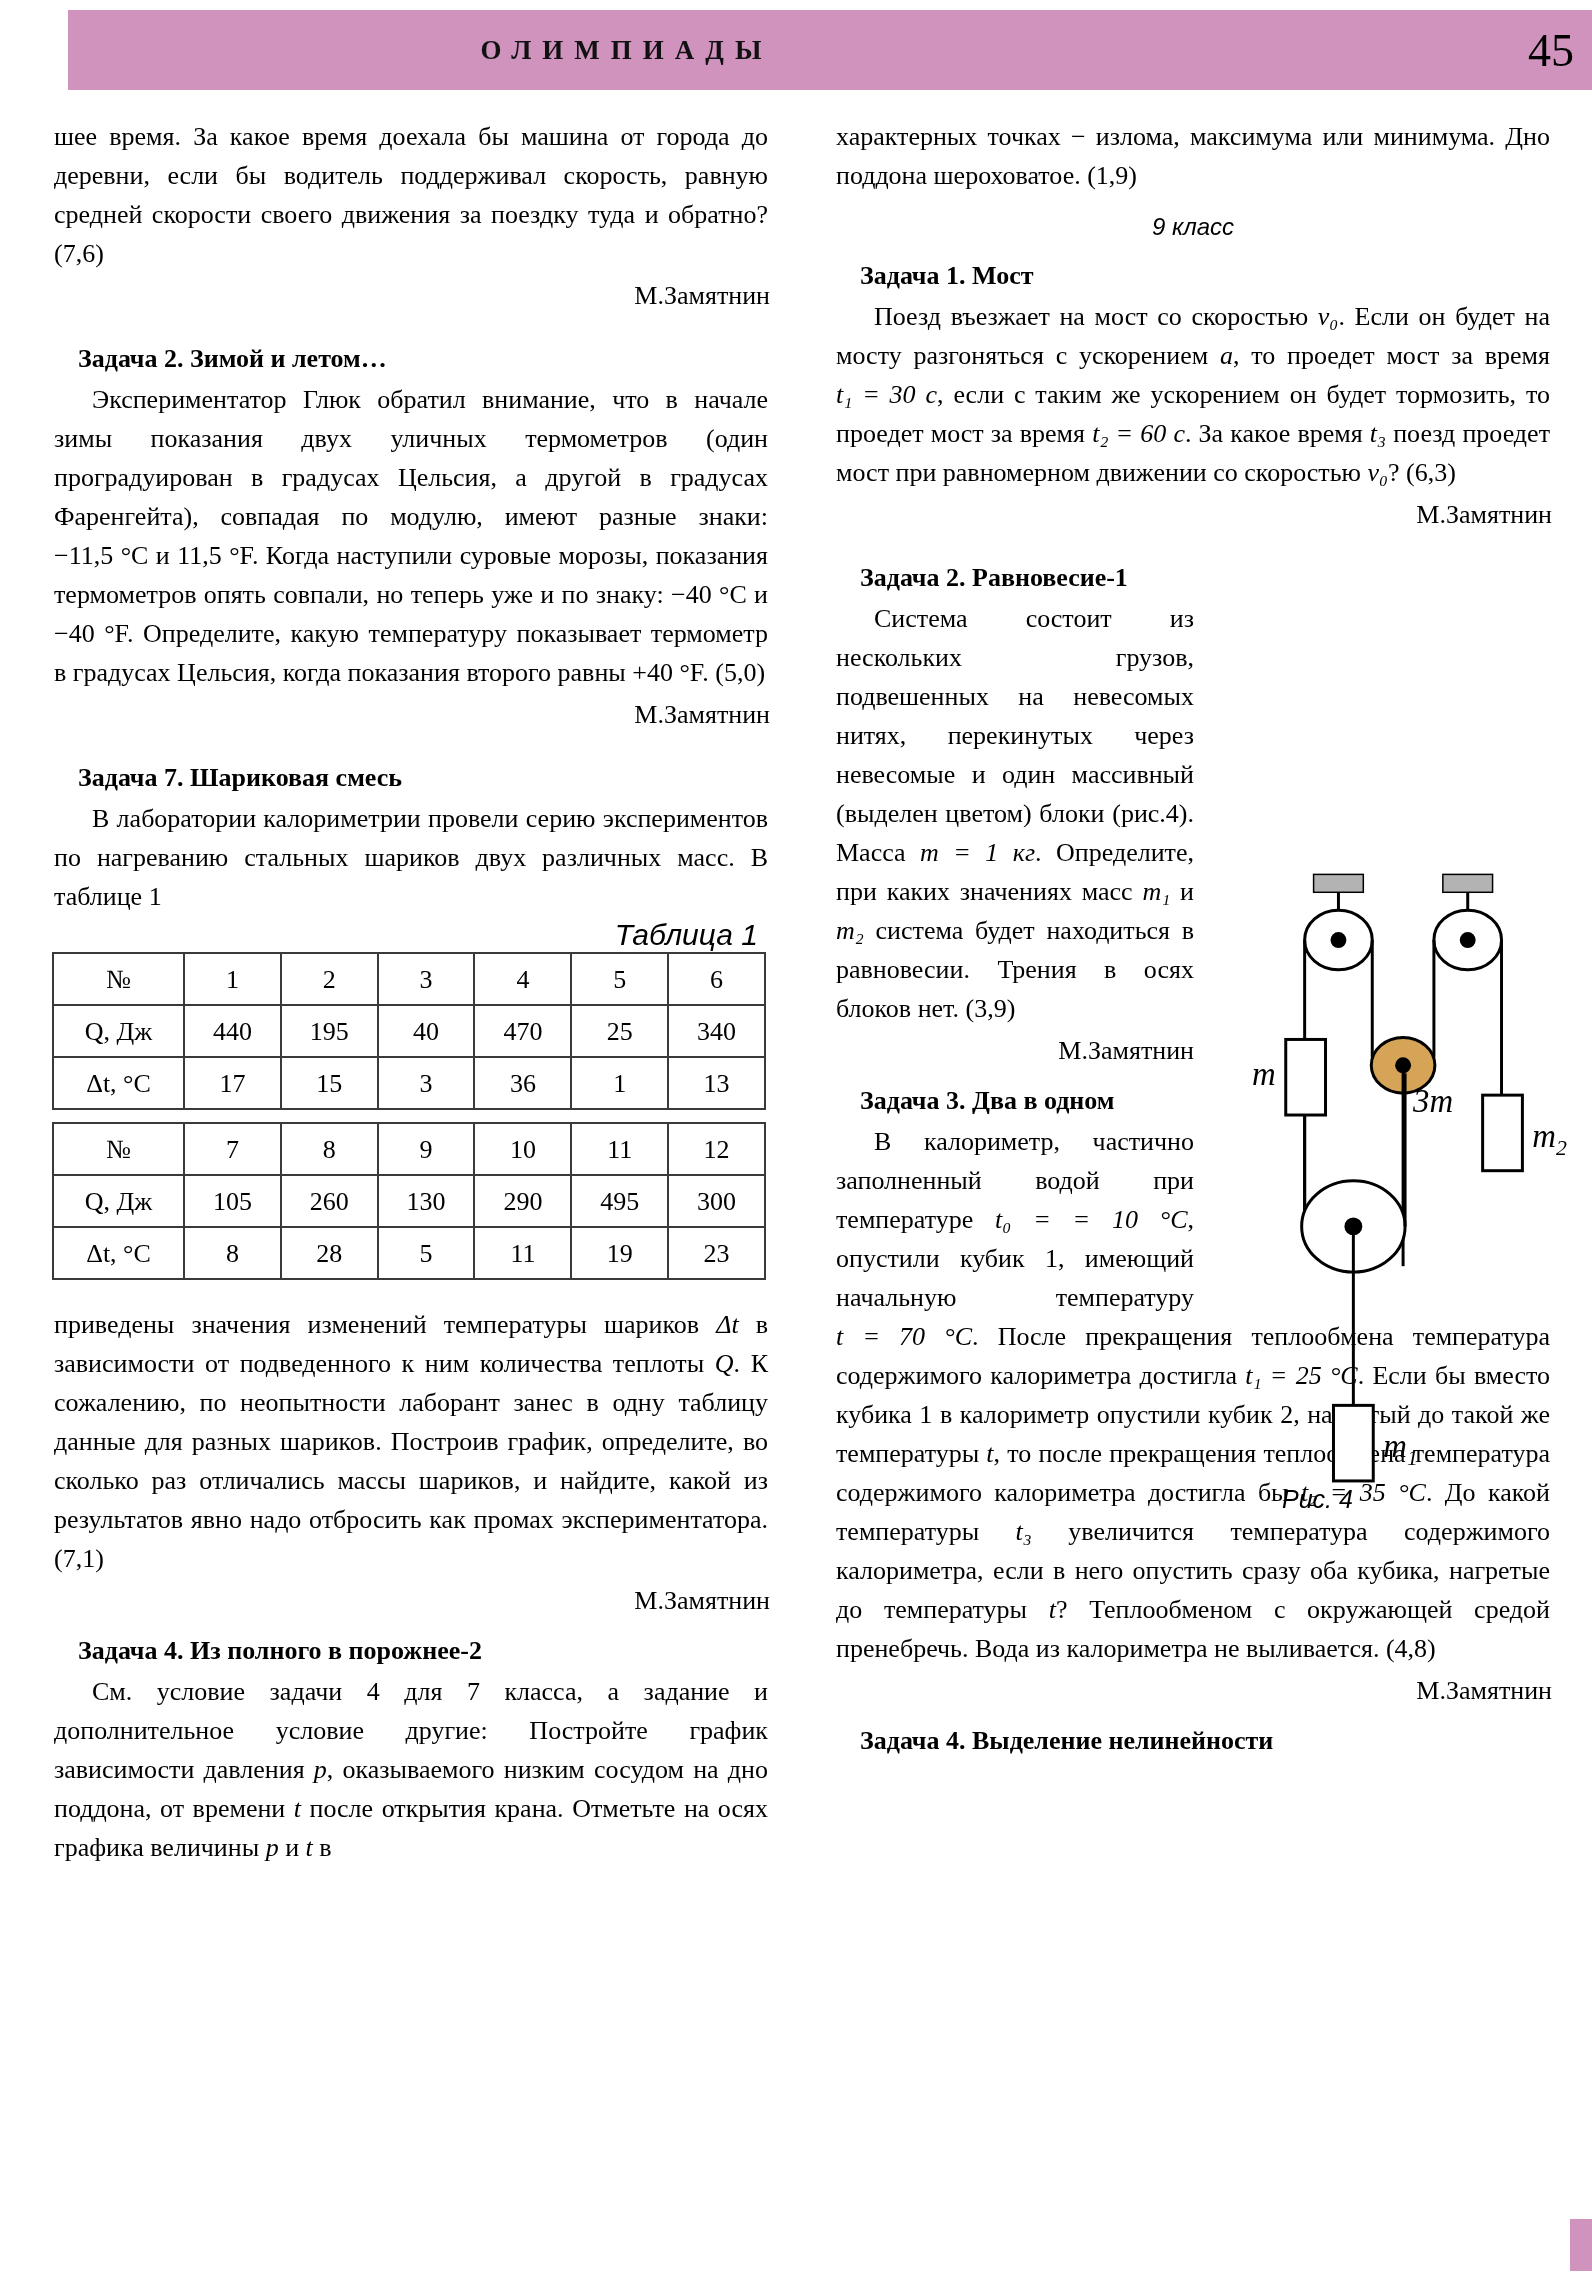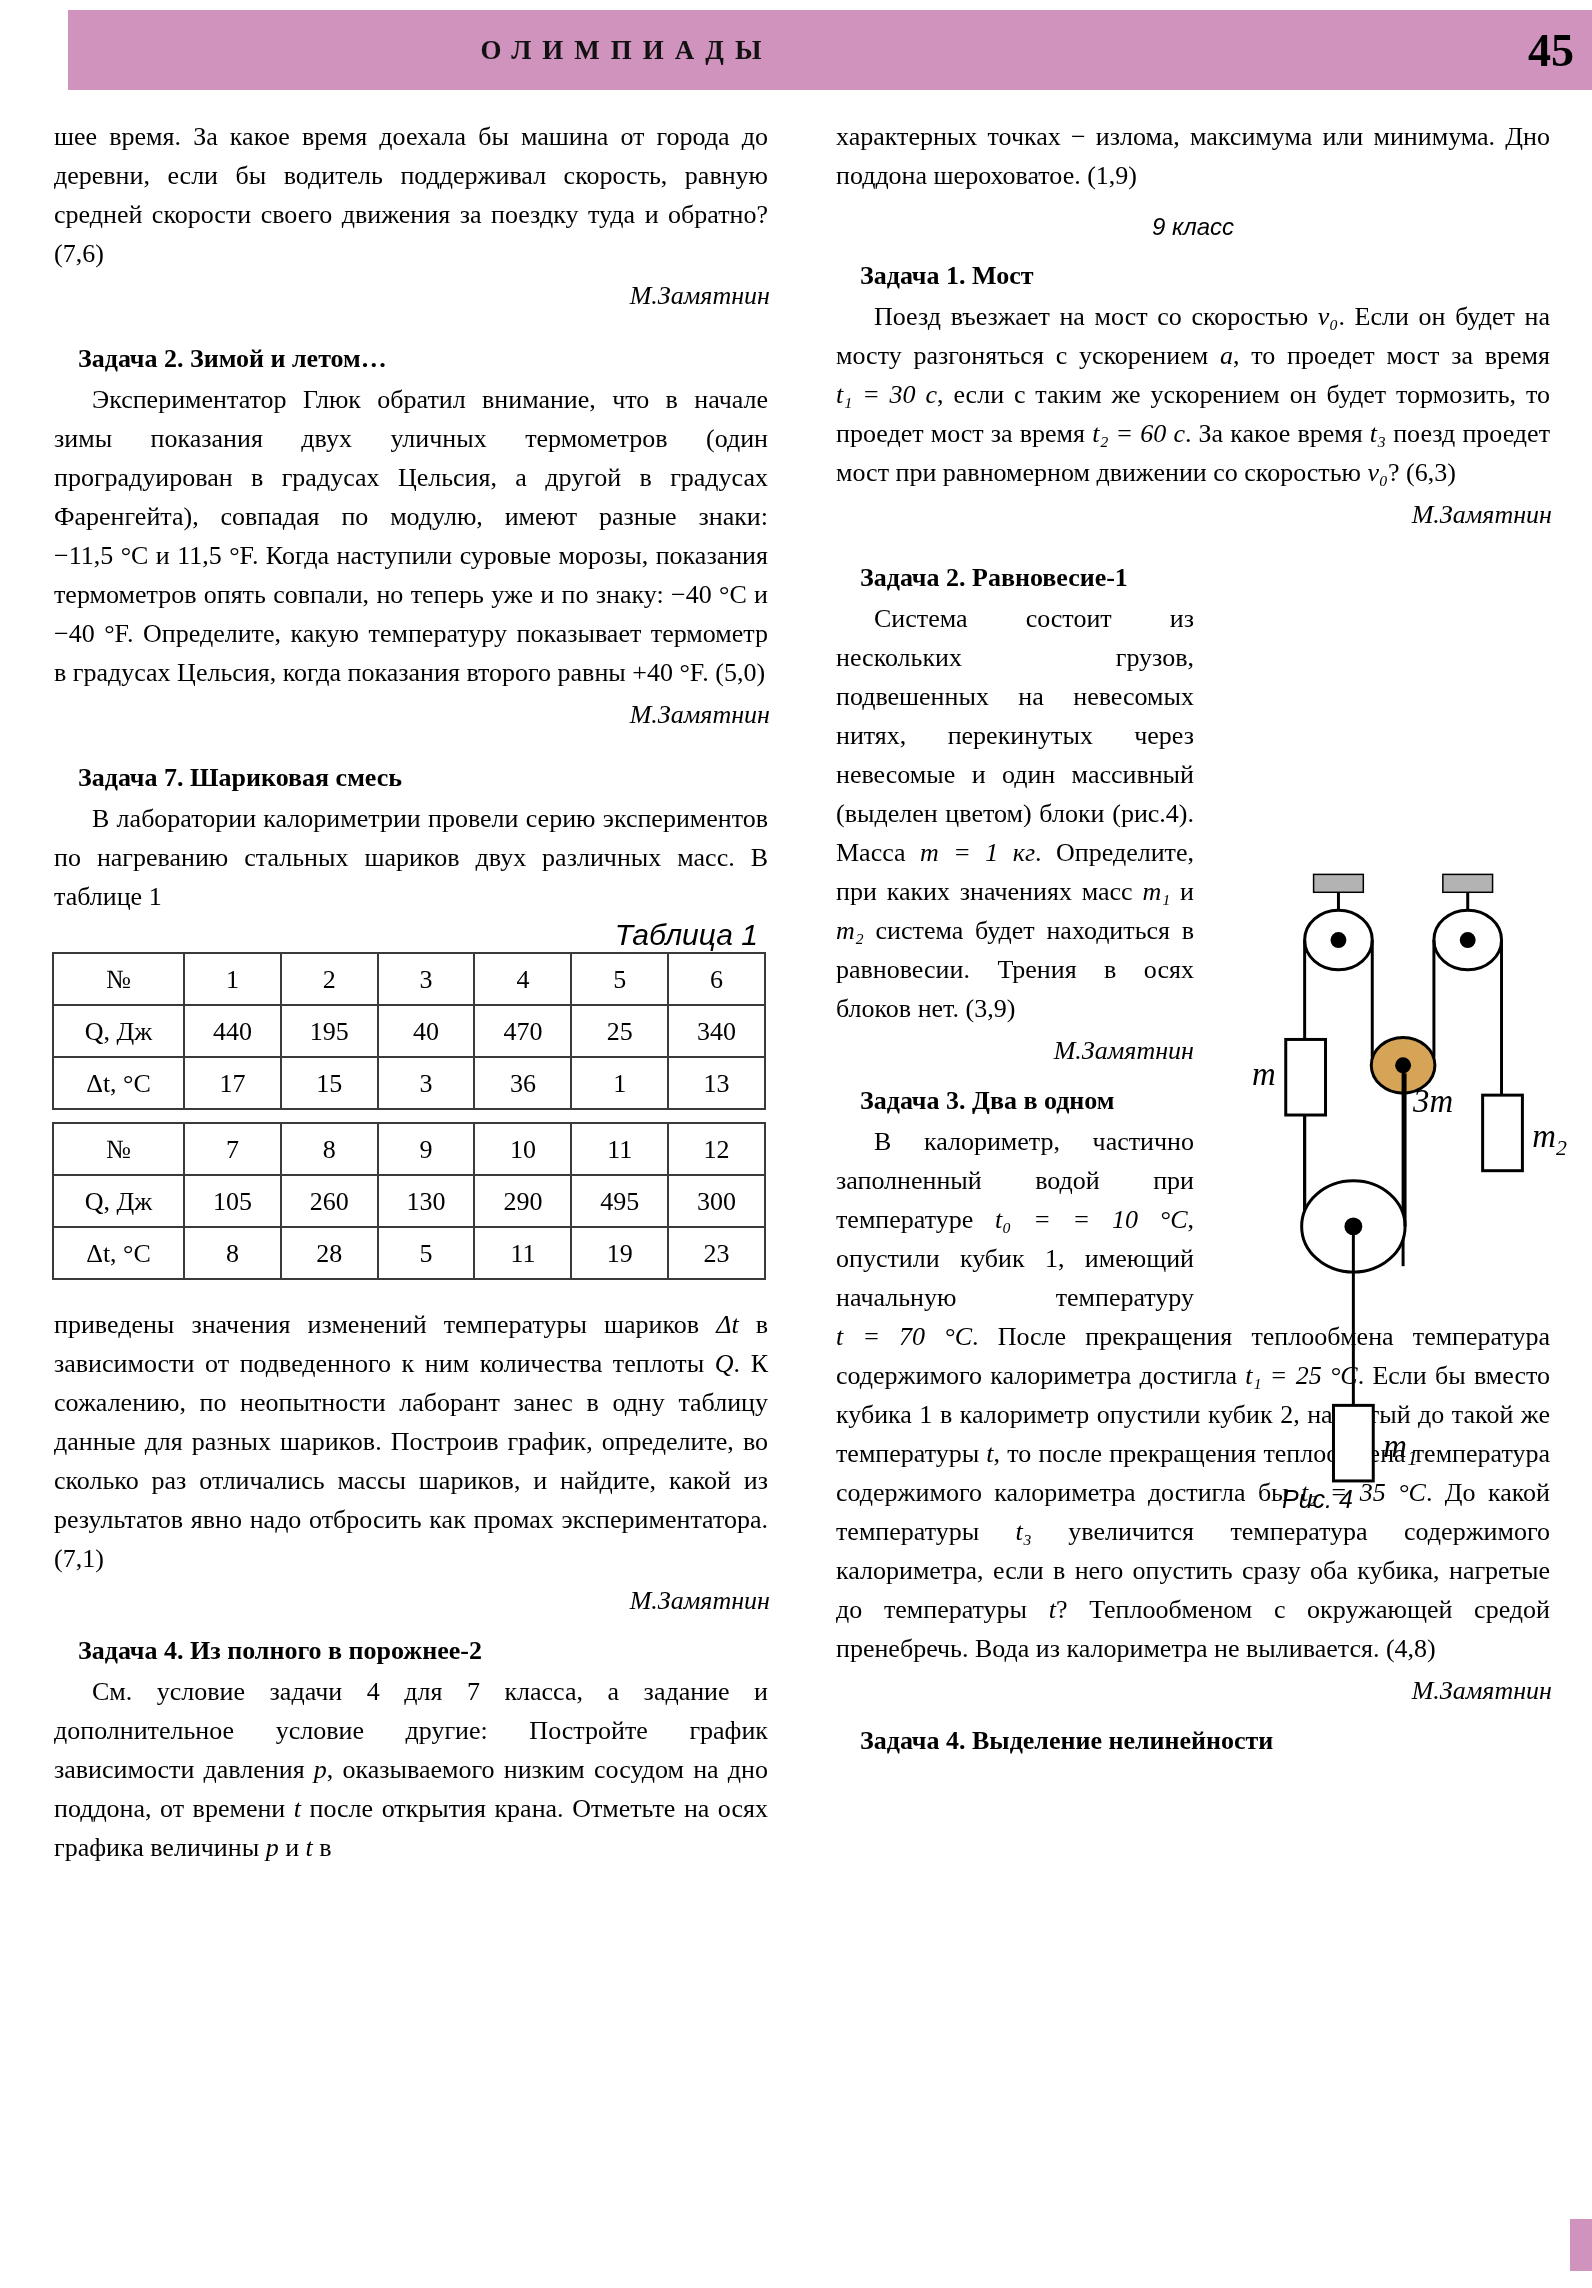--- a/index.html
+++ b/index.html
@@ -30,21 +30,21 @@
     letter-spacing:11px;
     color:#111;
     padding-left:11px;
     padding-right:418px;
   }
   #page-number {
     position:absolute;
     right:38px; top:50%;
     transform:translateY(-50%);
     font-family:"Liberation Serif","DejaVu Serif",serif;
-    font-weight:bold;
+    font-weight:normal;
     font-size:46px;
     color:#000;
   }
 
   
   .col {
     position:absolute;
     top:115px;
     width:718px;
     font-size:26px;
@@ -69,21 +69,20 @@
     line-height:39px;
     text-indent:26px;
     text-align:left;
   }
   .gap { height:23px; }
   .gap-sm { height:10px; }
 
   .byline {
     margin:0;
     text-align:right;
-    font-style:italic;
     font-size:26px;
     line-height:41px;
   }
 
   .grade {
     margin:0;
     text-align:center;
     font-family:"Liberation Sans","DejaVu Sans",sans-serif;
     font-style:italic;
     font-size:24px;

